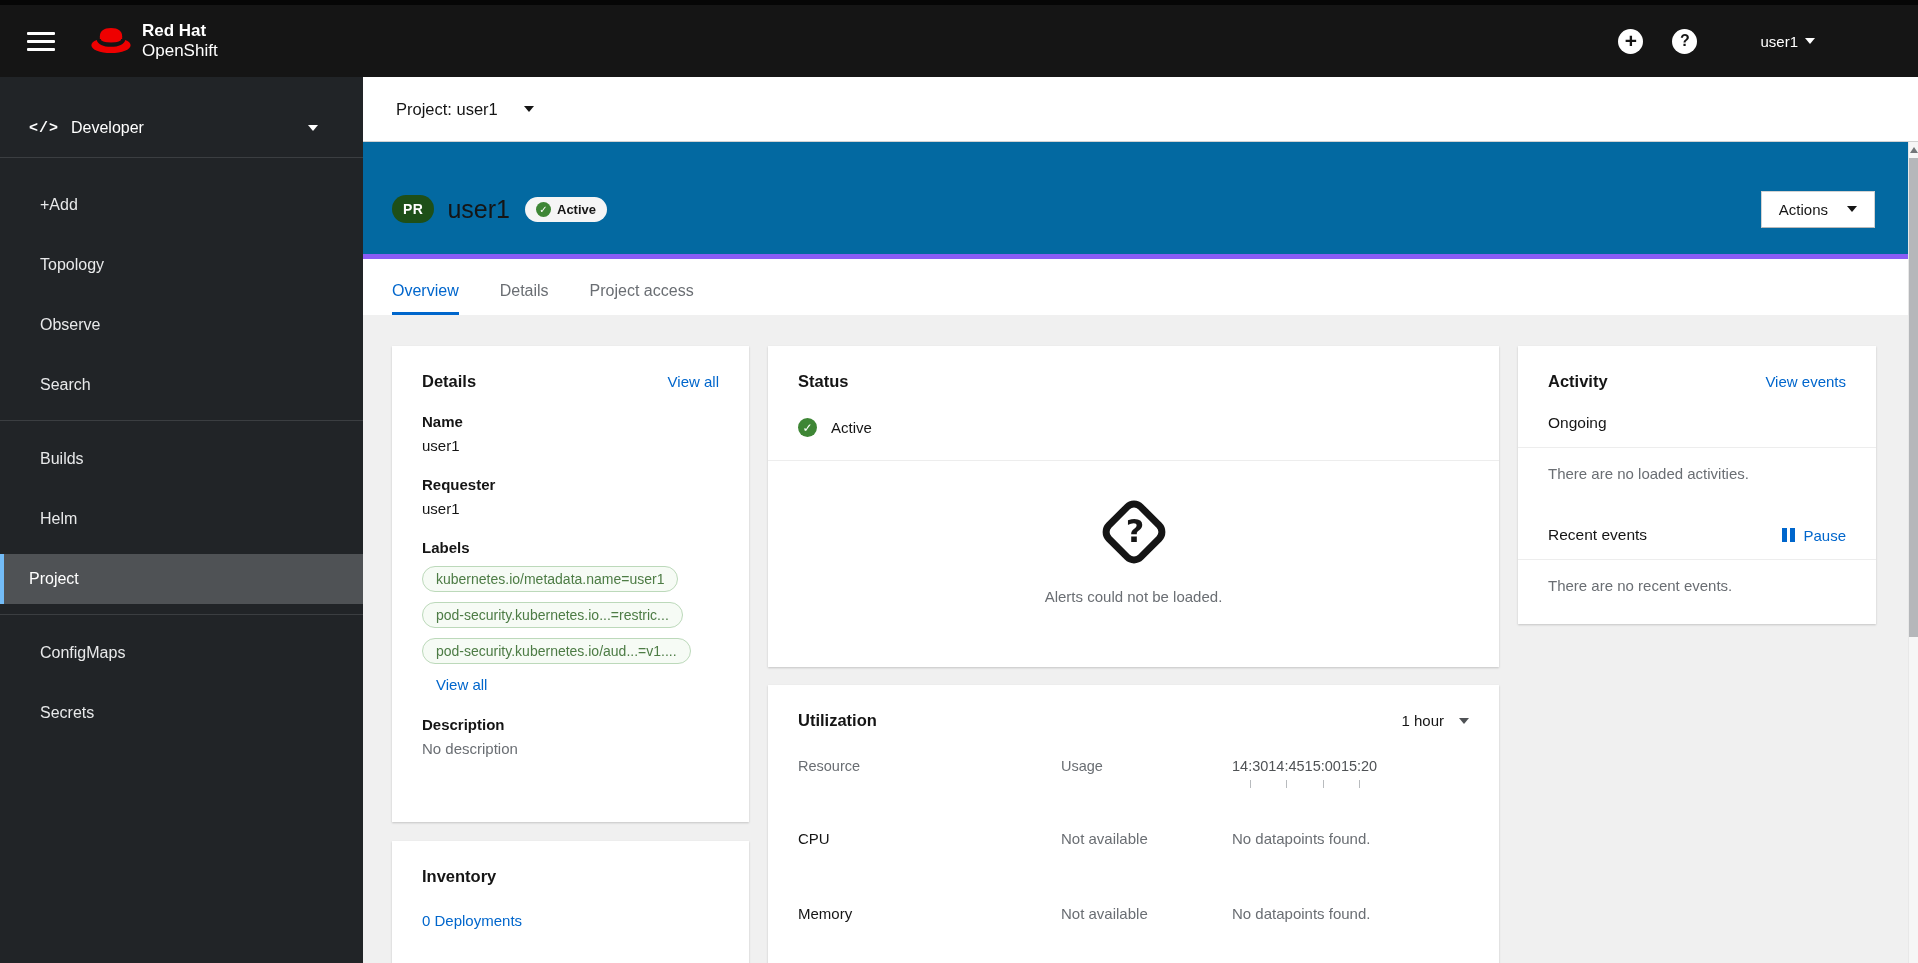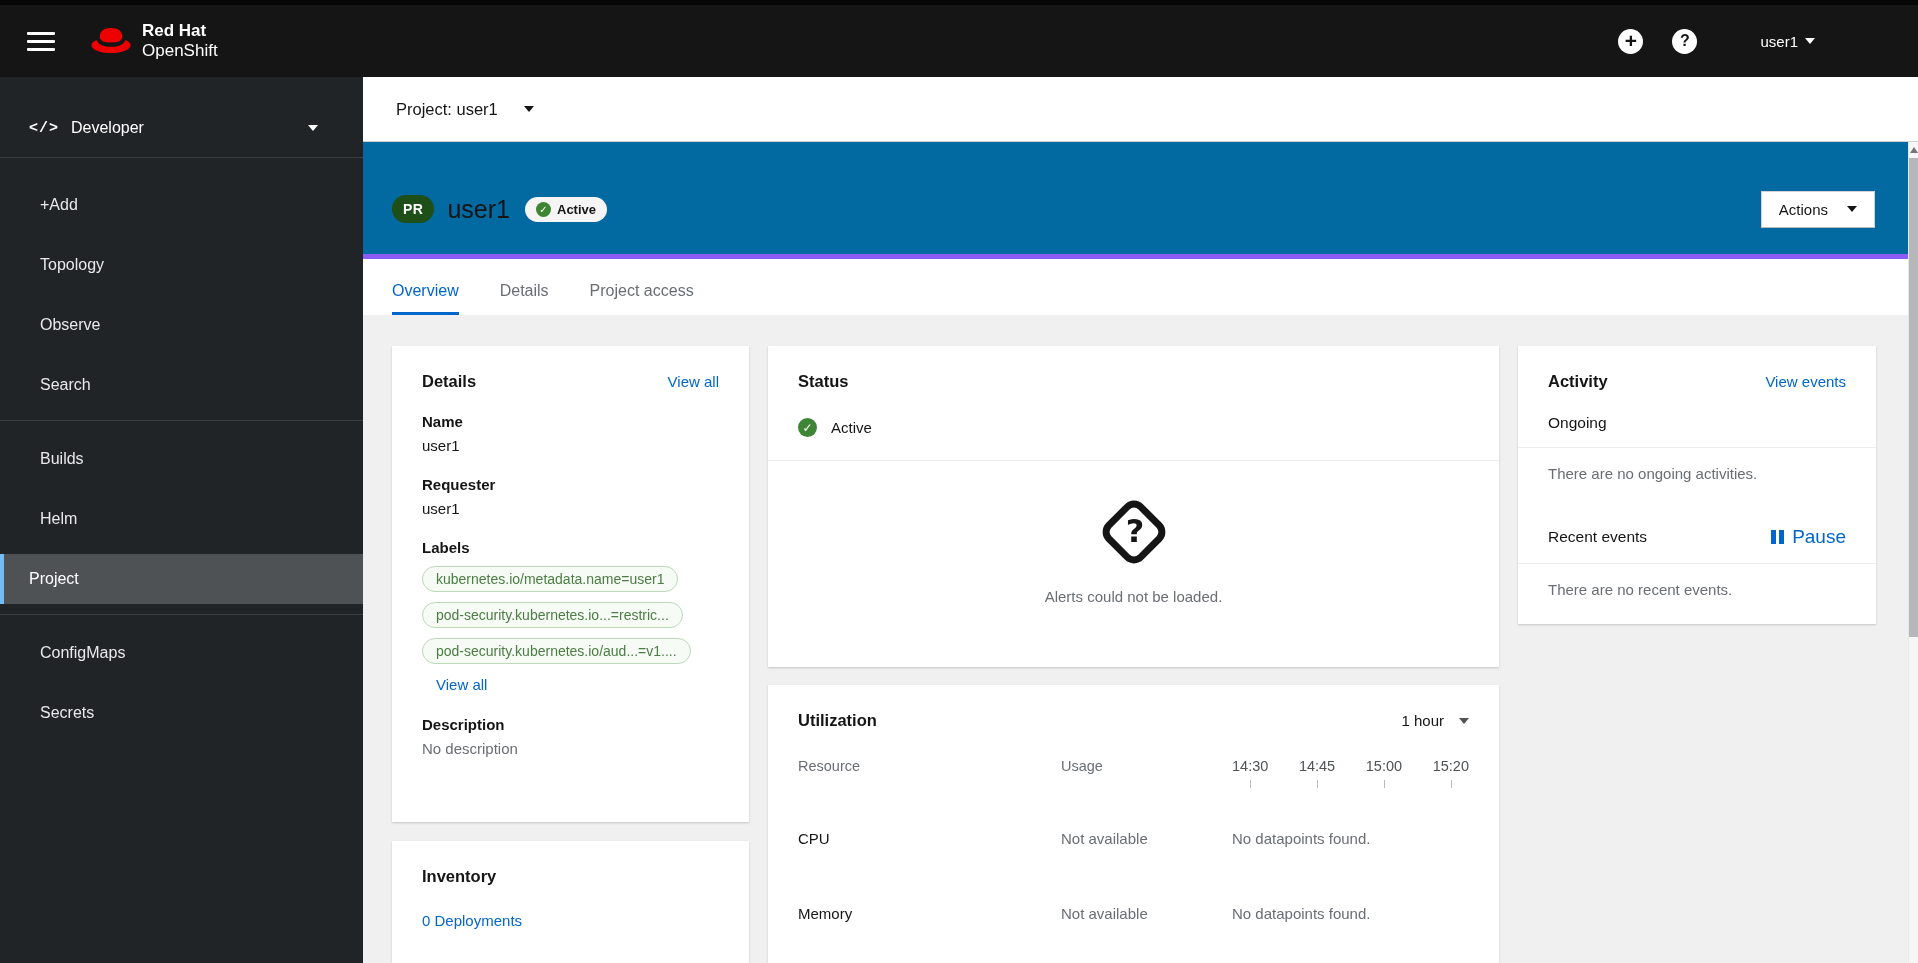--- a/index.html
+++ b/index.html
@@ -109,34 +109,34 @@
   .utilization-card { height: 360px; }
   .util-head { display: flex; align-items: center; justify-content: space-between; }
   .duration-toggle { display: flex; align-items: center; font-size: 15px; color: #151515; background: none; border: none; cursor: pointer; font-family: inherit; }
   .duration-toggle .caret-down { margin-left: 15px; color: #4f5255; }
   .util-table { margin-top: 28px; }
   .util-cols { display: flex; align-items: flex-start; }
   .u-col1 { width: 263px; flex: none; }
   .u-col2 { width: 171px; flex: none; }
   .u-col3 { flex: 1; }
   .util-header { font-size: 14.5px; color: #6a6e73; }
-  .time-axis { display: flex; justify-content: space-between; }
+  .time-axis { display: flex; justify-content: flex-start; }
   .time-cell { position: relative; color: #4f5255; font-size: 14.5px; padding-bottom: 14px; }
   .time-cell::after { content: ""; position: absolute; bottom: 0; left: 50%; width: 1px; height: 8px; background: #b8bbbe; }
   .util-row { margin-top: 42px; font-size: 15px; }
   .util-row + .util-row { margin-top: 58px; }
   .util-row .res { color: #151515; }
   .util-row .muted { color: #6a6e73; }
 
   
   .activity-card { height: 278px; }
   .act-head { padding: 26px 30px 0 30px; }
   .act-subhead { padding: 23px 30px 15px 30px; font-size: 15.5px; display: flex; align-items: center; justify-content: space-between; }
   .act-empty { padding: 17px 30px 21px 30px; color: #6a6e73; font-size: 15px; }
-  .pause-btn { display: flex; align-items: center; color: #0066cc; font-size: 19px; background: none; border: none; cursor: pointer; font-family: inherit; }
+  .pause-btn { display: flex; align-items: center; color: #0066cc; font-size: 15px; background: none; border: none; cursor: pointer; font-family: inherit; }
   .pause-icon { display: inline-flex; gap: 3px; margin-right: 8px; }
   .pause-icon i { width: 5px; height: 14px; background: #0066cc; display: block; }
 
   
   .scrollbar { position: absolute; top: 65px; right: 0; bottom: 0; width: 10px; background: #f6f6f6; border-left: 1px solid #e8e8e8; }
   .scroll-up { width: 0; height: 0; border-left: 4px solid transparent; border-right: 4px solid transparent; border-bottom: 6px solid #737679; margin: 5px auto 0 auto; cursor: pointer; }
   .scroll-thumb { position: absolute; top: 16px; left: 0; width: 10px; height: 479px; background: #b5b7ba; cursor: grab; }
 </style>
 </head>
 <body>
@@ -310,21 +310,21 @@
       <div class="col col-right">
         <section class="card activity-card">
           <div class="card-head act-head">
             <h2 class="card-title">Activity</h2>
             <a class="link">View events</a>
           </div>
           <div class="act-subhead">
             <span>Ongoing</span>
           </div>
           <div class="divider"></div>
-          <div class="act-empty">There are no ongoing activities.</div>
+          <div class="act-empty">There are no loaded activities.</div>
           <div class="act-subhead">
             <span>Recent events</span>
             <button class="pause-btn">
               <span class="pause-icon">
                   <i></i>
                   <i></i>
                 </span>
               <span>Pause</span>
             </button>
           </div>

